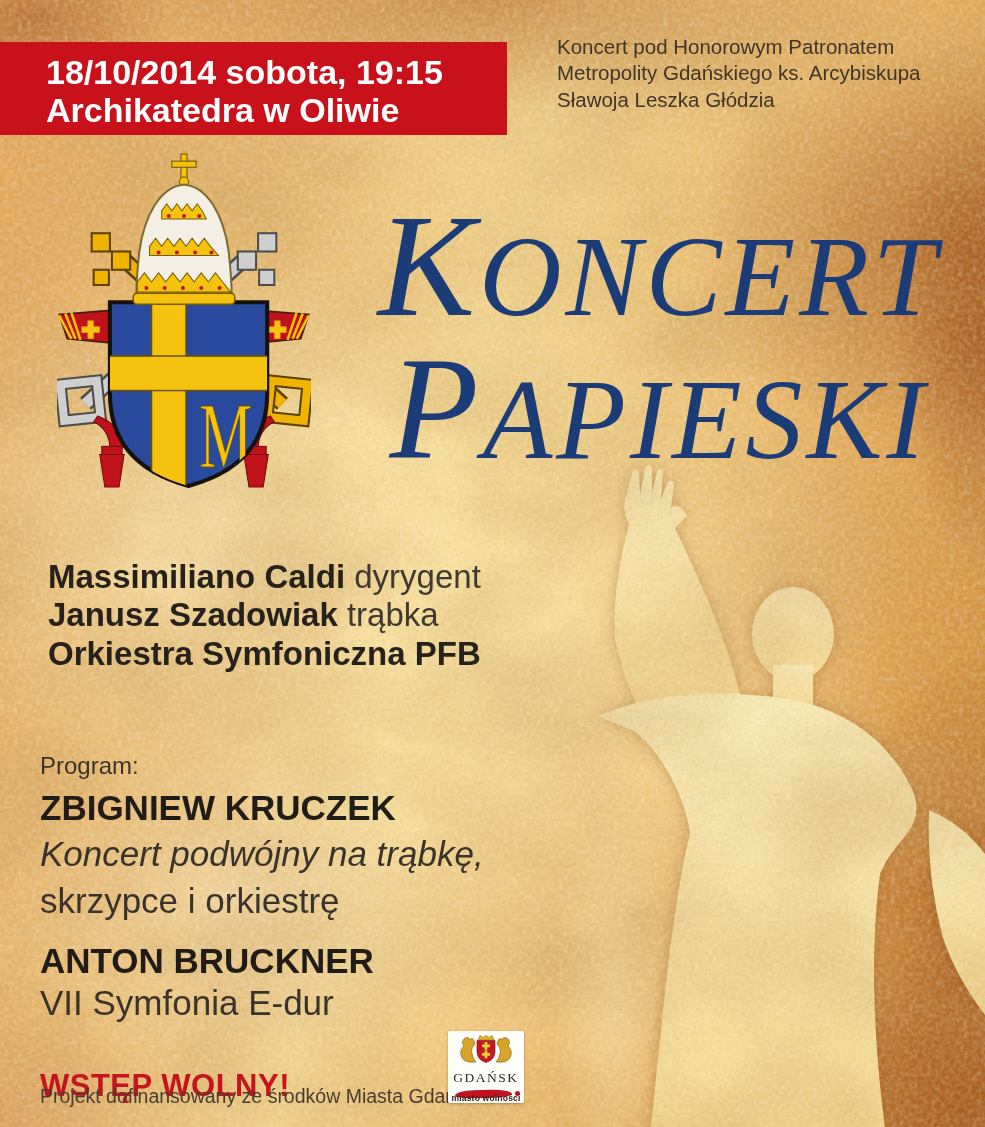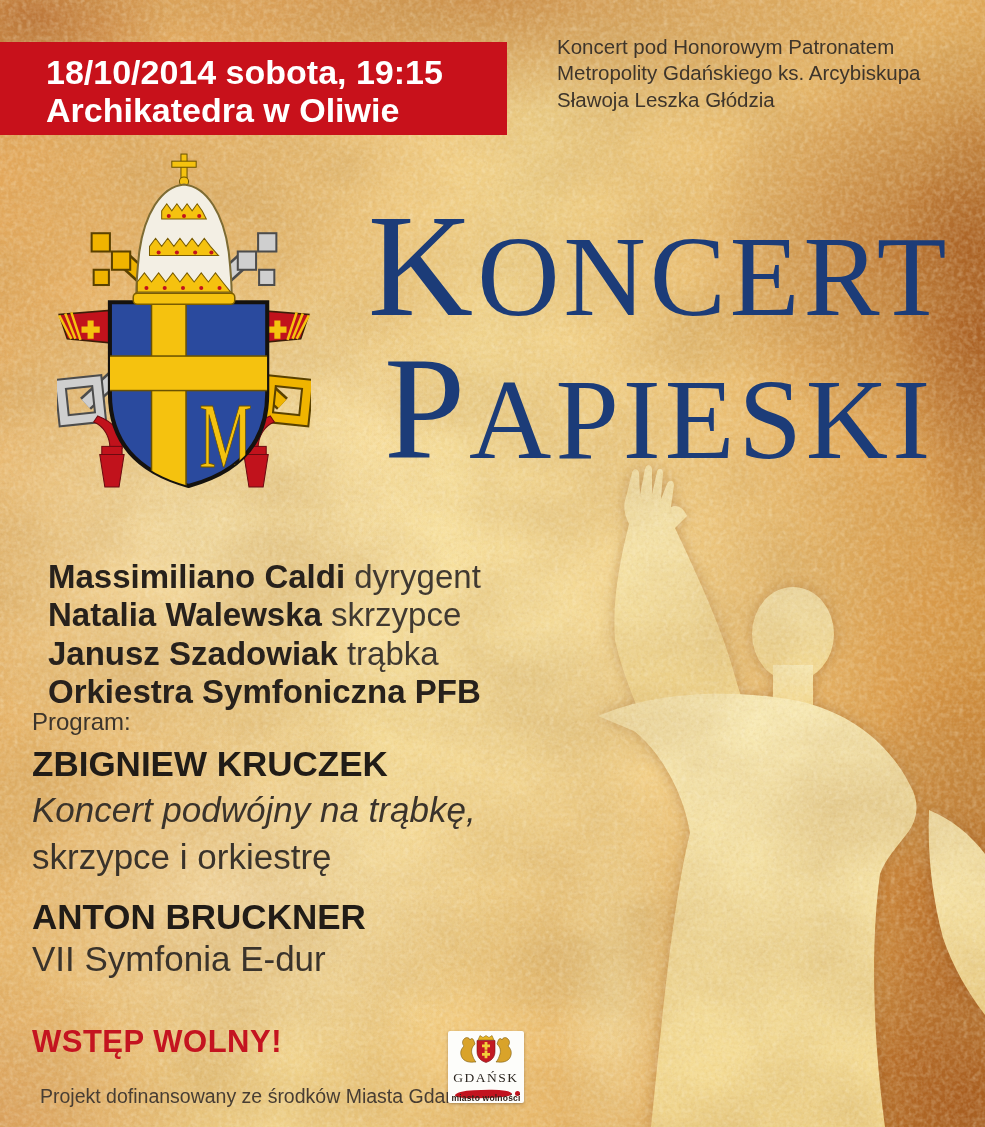--- a/index.html
+++ b/index.html
@@ -38,32 +38,32 @@
   }
   
   .patronage{
     position:absolute; left:557px; top:34px; width:400px;
     color:#3e352b; font-size:20.5px; line-height:26.3px; font-weight:400;
   }
   
   .title{
     position:absolute; left:335px; top:200px; width:648px; text-align:center;
     font-family:"Liberation Serif","DejaVu Serif",serif;
-    color:#1c3c78; text-transform:uppercase;
+    color:#1c3c78; text-transform:uppercase;font-style:italic;
   }
   .title-line{font-size:114px; line-height:133px; letter-spacing:4px; font-weight:400;}
   .title-line::first-letter{font-size:146px;}
 
   
   .performers{position:absolute; left:48px; top:558px; font-size:33px; line-height:38.4px;}
   .performer-name{font-weight:bold; color:#27211c;}
   .performer-role{font-weight:400; color:#403931;}
 
   
-  .abs{position:absolute; left:32px;}
+  .abs{position:absolute; left:40px;margin-top:44px;}
   .program-label{top:708px; font-size:24px; color:#3b342c;}
   .composer{font-size:35px; font-weight:bold; color:#211c17;}
   .piece{font-size:35px; font-weight:400; color:#3a332b;}
   .c1{top:744px;} .p1{top:790px;font-style:italic;} .p2{top:837px;}
   .c2{top:897px;} .p3{top:939px;}
   .admission{top:1024px; font-size:31px; font-weight:bold; color:#c41420; letter-spacing:.5px;}
   .funding{position:absolute; left:40px; top:1085px; font-size:19.5px; color:#473d33;}
 
   
   .gdansk{
@@ -251,24 +251,20 @@
       <div class="title-line">Koncert</div>
       <div class="title-line">Papieski</div>
     </div>
 
     <div class="performers">
       <div>
         <span class="performer-name">Massimiliano Caldi</span>
         <span class="performer-role">dyrygent</span>
       </div>
       <div>
-        <span class="performer-name">Natalia Walewska</span>
-        <span class="performer-role">skrzypce</span>
-      </div>
-      <div>
         <span class="performer-name">Janusz Szadowiak</span>
         <span class="performer-role">trąbka</span>
       </div>
       <div>
         <span class="performer-name">Orkiestra Symfoniczna PFB</span>
       </div>
     </div>
 
     <div class="abs program-label">Program:</div>
     <div class="abs composer c1">ZBIGNIEW KRUCZEK</div>

